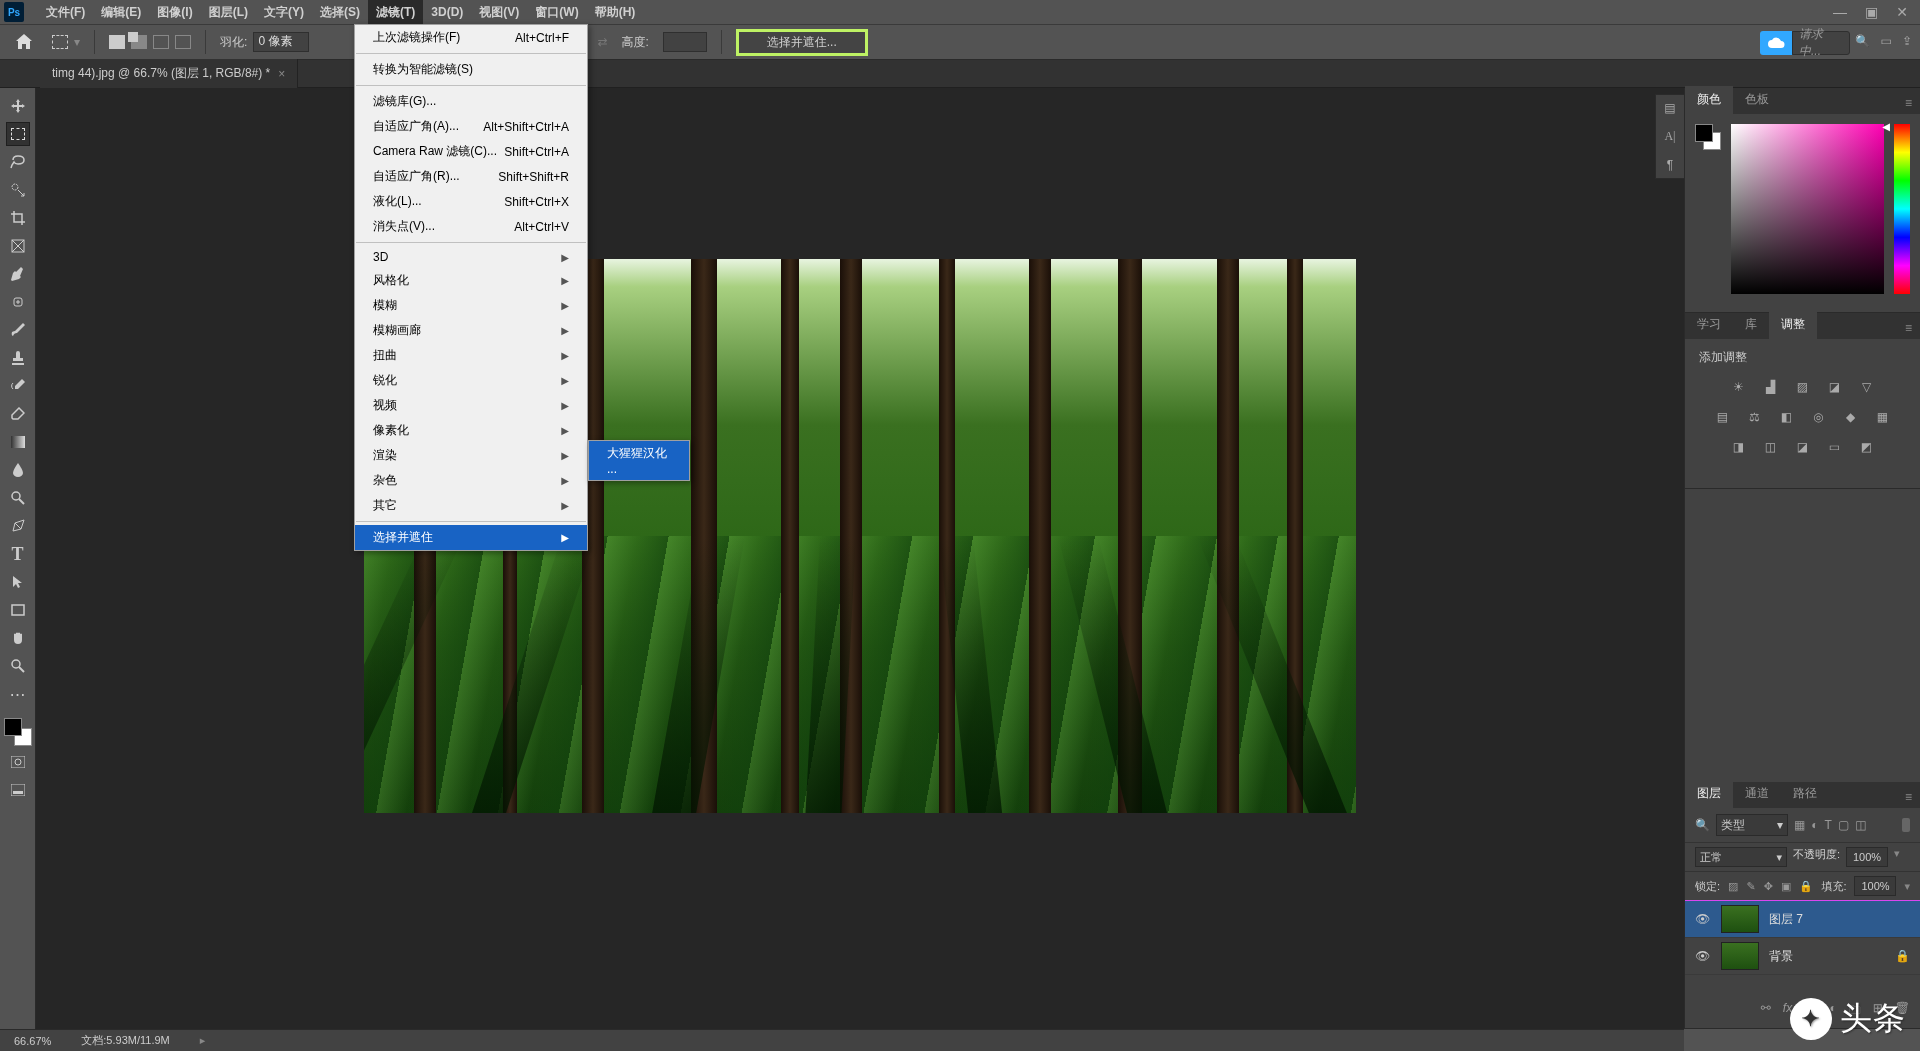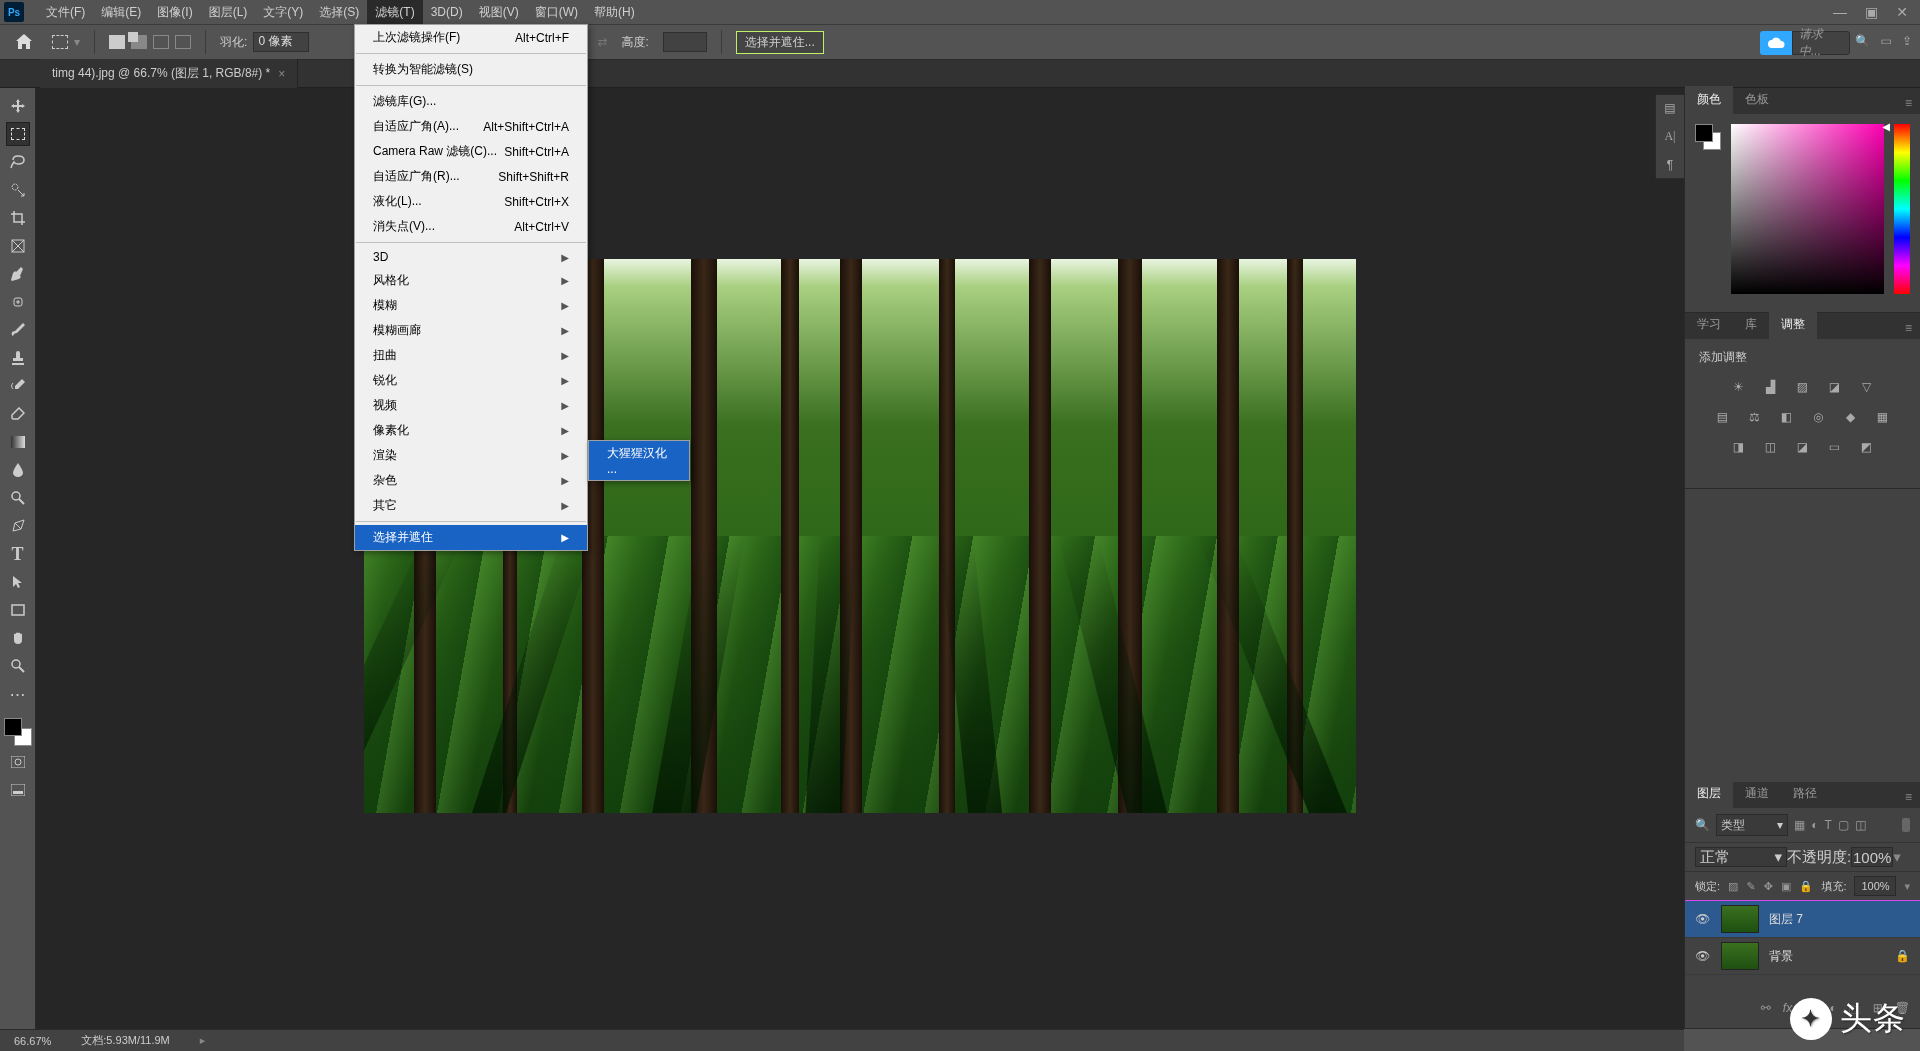--- a/index.html
+++ b/index.html
@@ -1,28 +1,28 @@
 <!DOCTYPE html>
 <html><head>
 <meta charset="utf-8">
 <style>
 * { margin: 0; padding: 0; box-sizing: border-box; user-select: none; }
 body { font-family: "Microsoft YaHei", Arial, sans-serif; font-size: 12px; color: #d0d0d0; background: #535353; width: 1920px; height: 1051px; overflow: hidden; position: relative; }
 .menubar { height: 24px; background: #535353; display: flex; align-items: center; padding: 0 4px; }
 .ps-logo { width: 20px; height: 20px; background: #001e36; color: #31a8ff; display: flex; align-items: center; justify-content: center; font-weight: bold; font-size: 10px; margin-right: 14px; border-radius: 2px; }
-.menubar-item { padding: 4px 8px; cursor: pointer; }
+.menubar-item { padding: 4px 8px; cursor: pointer; font-weight: bold; }
 .menubar-item.active { background: #2a2a2a; }
 .window-controls { position: absolute; right: 4px; top: 0; height: 24px; display: flex; align-items: center; gap: 18px; padding: 0 8px; color: #aaa; }
 .window-controls span { cursor: pointer; font-size: 14px; }
 .options-bar { height: 36px; background: #535353; display: flex; align-items: center; padding: 0 10px; border-top: 1px solid #3a3a3a; border-bottom: 1px solid #2a2a2a; gap: 14px; }
 .home-btn { width: 28px; height: 26px; display: flex; align-items: center; justify-content: center; cursor: pointer; }
 .opt-group { display: flex; align-items: center; gap: 6px; }
 .opt-label { color: #ccc; }
 .opt-field { width: 56px; height: 20px; background: #424242; border: 1px solid #2f2f2f; color: #ddd; padding: 0 4px; }
-.opt-btn { padding: 2px 8px; background: #444; border: 1px solid #bef264; cursor: pointer; }
+.opt-btn { padding: 2px 28px; background: #444; border: 3px solid #bef264; cursor: pointer; }
 .search-pill { position: absolute; right: 70px; top: 31px; display: flex; align-items: center; gap: 0; }
 .cloud-btn { background: #31a8ff; width: 32px; height: 24px; display: flex; align-items: center; justify-content: center; border-radius: 3px 0 0 3px; }
 .search-field { height: 24px; width: 58px; background: #424242; border: 1px solid #2f2f2f; color: #999; display: flex; align-items: center; padding: 0 6px; font-style: italic; border-radius: 0 3px 3px 0; }
 .right-icons { position: absolute; right: 8px; top: 34px; display: flex; gap: 10px; color: #aaa; }
 .tab-bar { height: 28px; background: #323232; border-bottom: 1px solid #202020; display: flex; align-items: center; padding: 0 4px 0 40px; }
 .doc-tab { padding: 6px 12px; background: #323232; color: #ccc; display: flex; align-items: center; gap: 8px; border-right: 1px solid #222; cursor: pointer; }
 .doc-tab .close { color: #888; cursor: pointer; }
 .main { display: flex; height: calc(100% - 88px - 22px); }
 .tools { width: 36px; background: #535353; border-right: 1px solid #2a2a2a; display: flex; flex-direction: column; align-items: center; padding: 6px 0; gap: 4px; }
 .tool { width: 24px; height: 24px; display: flex; align-items: center; justify-content: center; cursor: pointer; color: #ccc; font-size: 16px; position: relative; }
@@ -50,21 +50,21 @@
 .mini-swatch .bg { width: 18px; height: 18px; background: #fff; border: 1px solid #888; position: absolute; bottom: 0; right: 0; }
 .hsb-box { flex: 1; height: 170px; background: linear-gradient(to bottom, transparent, #000), linear-gradient(to right, #fff, #ff00b3); position: relative; }
 .hue-strip { width: 16px; height: 170px; background: linear-gradient(to bottom, #f00, #ff0, #0f0, #0ff, #00f, #f0f, #f00); }
 .adjust-body { padding: 10px 14px 20px; }
 .adjust-title { color: #ccc; margin-bottom: 12px; }
 .adjust-icons { display: flex; gap: 12px; margin-bottom: 12px; justify-content: center; }
 .adj-ic { width: 20px; height: 18px; color: #aaa; display: flex; align-items: center; justify-content: center; cursor: pointer; }
 .layers-body { background: #424242; }
 .layer-controls { padding: 6px 10px; display: flex; align-items: center; gap: 6px; border-bottom: 1px solid #333; }
 .layer-filter { height: 22px; background: #3a3a3a; border: 1px solid #2a2a2a; color: #ccc; padding: 0 4px; width: 72px; display: flex; align-items: center; justify-content: space-between; }
-.layer-row-opts { padding: 4px 10px; display: flex; align-items: center; border-bottom: 1px solid #333; font-size: 15px; }
+.layer-row-opts { padding: 4px 10px; display: flex; gap: 6px; border-bottom: 1px solid #333; font-size: 11px; }
 .blend-select { flex: 0 0 92px; height: 20px; background: #3a3a3a; border: 1px solid #2a2a2a; color: #ccc; padding: 0 4px; display: flex; align-items: center; justify-content: space-between; }
 .opacity-field { width: 42px; height: 20px; background: #3a3a3a; border: 1px solid #2a2a2a; color: #ccc; padding: 0 2px; display: flex; align-items: center; justify-content: center; }
 .lock-row { padding: 4px 10px; display: flex; align-items: center; gap: 8px; border-bottom: 1px solid #d946ef; font-size: 11px; }
 .lock-ic { color: #999; cursor: pointer; }
 .layer-item { display: flex; align-items: center; padding: 4px 10px; gap: 10px; border-bottom: 1px solid #3a3a3a; }
 .layer-item.active { background: #2d5a8e; }
 .eye { color: #ccc; cursor: pointer; width: 16px; }
 .layer-thumb { width: 38px; height: 28px; background: linear-gradient(#3a7020, #1e5010); border: 1px solid #222; }
 .layer-name { flex: 1; color: #ddd; }
 .lock-badge { color: #999; }

